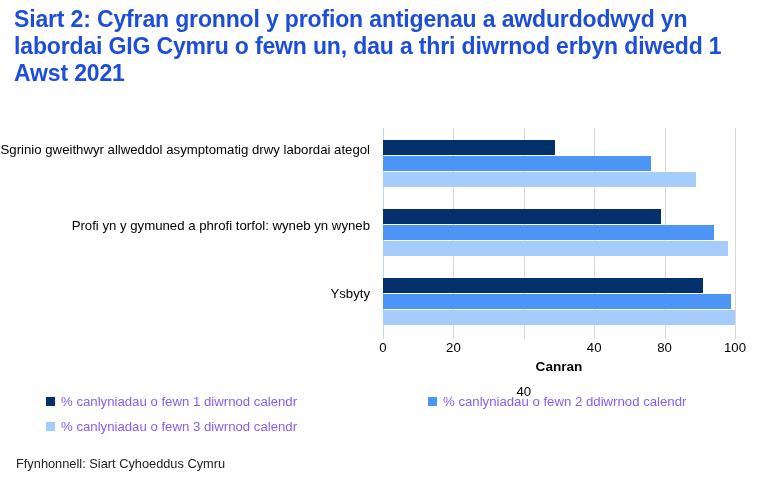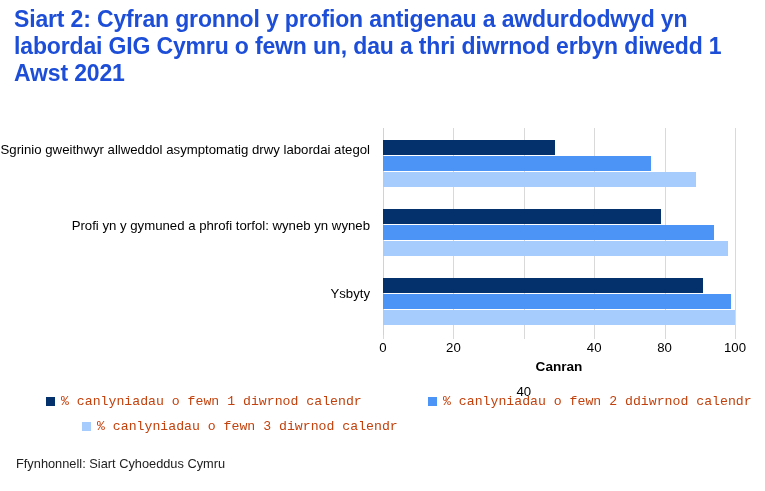--- a/index.html
+++ b/index.html
@@ -145,27 +145,26 @@
     top: 390px;
     width: 765px;
     height: 52px;
   }
   .legend-item {
     position: absolute;
     display: flex;
     align-items: center;
     font-size: 13.2px;
     line-height: 17px;
-    color: #c2410c;
+    color: #8b5cf6;
     white-space: nowrap;
-    font-family: Liberation Mono, monospace;
   }
   .legend-item.l0 { left: 46px; top: 3px; }
   .legend-item.l1 { left: 428px; top: 3px; }
-  .legend-item.l2 { left: 46px; top: 28px; margin-left: 36px; }
+  .legend-item.l2 { left: 46px; top: 28px; }
 
   .legend-swatch {
     width: 9px;
     height: 9px;
     margin-right: 6px;
     flex: 0 0 auto;
   }
 
   
   .footnote {

